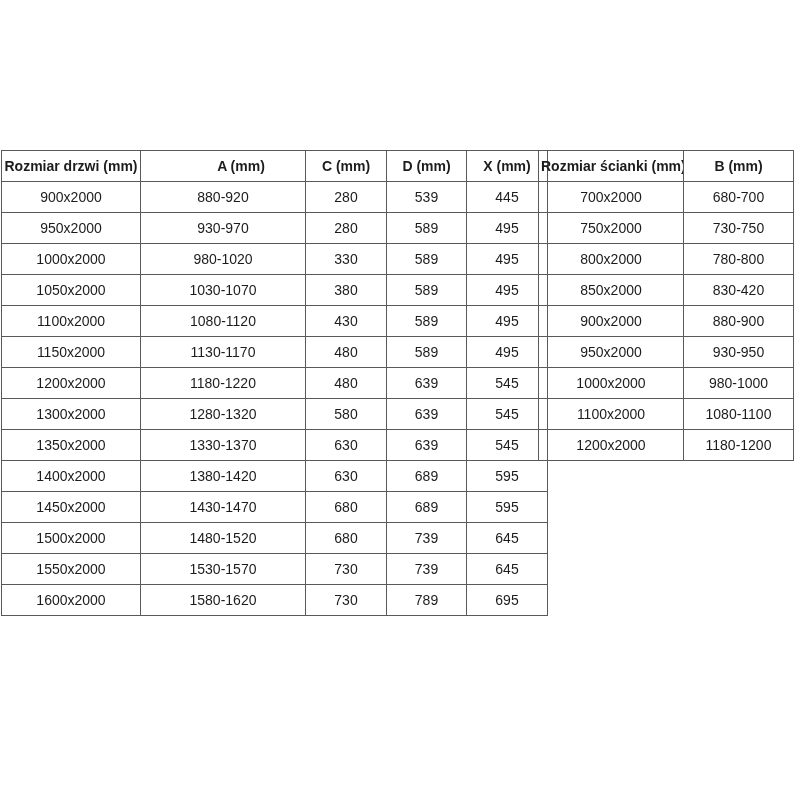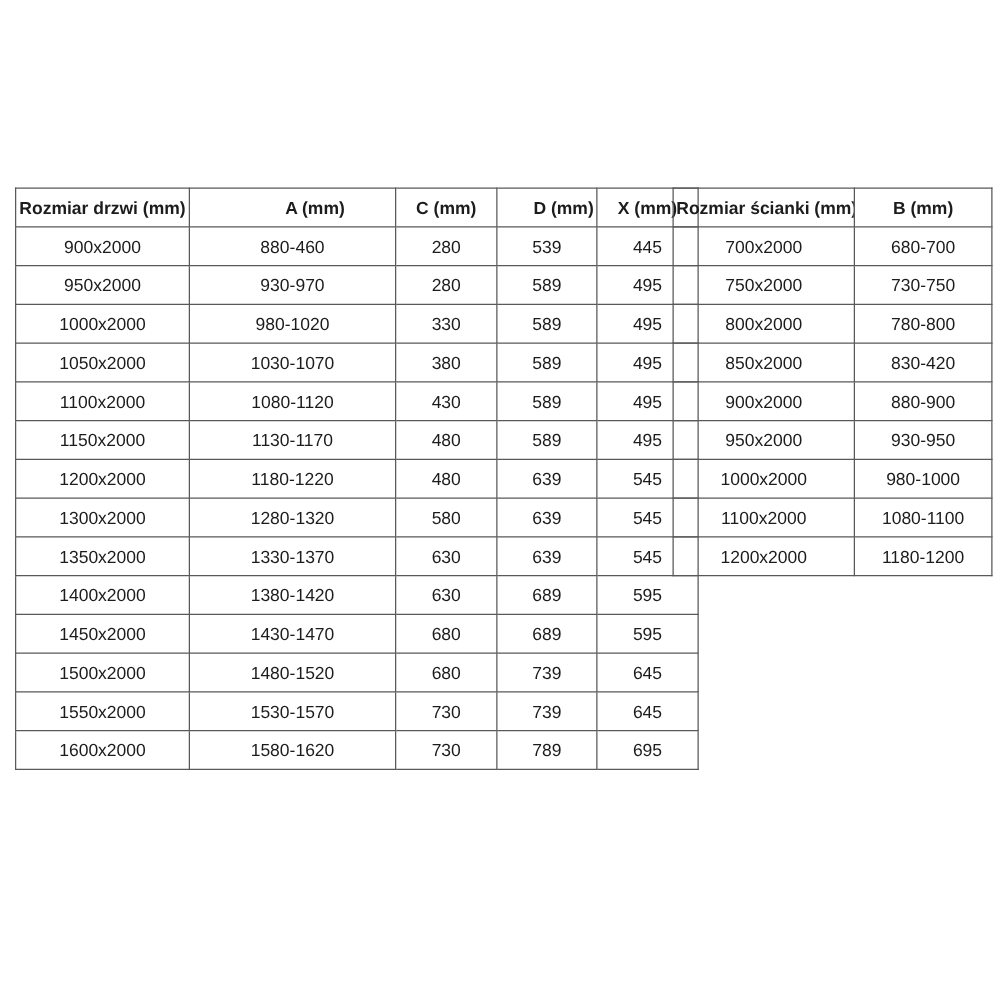--- a/index.html
+++ b/index.html
@@ -29,27 +29,27 @@
     height: 30px;
     padding: 0 2px;
     font-size: 14px;
     line-height: 1;
     overflow: hidden;
     white-space: nowrap;
   }
   .spec-table th {
     font-weight: bold;
   }
-  #door-table { left: 12px;   width: 486px; }
+  #door-table { left: 1px;   width: 486px; }
   #wall-table { left: 538px; width: 245px; }
 
   #door-table th:nth-child(1) { width: 134px; }
   #door-table th:nth-child(2) { width: 124px; padding-left: 38px; }
   #door-table th:nth-child(3) { width: 76px;  }
-  #door-table th:nth-child(4) { width: 75px; text-align: right;  }
+  #door-table th:nth-child(4) { width: 75px;  }
   #door-table th:nth-child(5) { width: 76px;  }
 
   #wall-table th:nth-child(1) { width: 140px; }
   #wall-table th:nth-child(2) { width: 105px; }
 </style>
 </head>
 <body>
 
 <div class="canvas">
   <table id="door-table" class="spec-table">
@@ -58,21 +58,21 @@
           <th>Rozmiar drzwi (mm)</th>
           <th>A (mm)</th>
           <th>C (mm)</th>
           <th>D (mm)</th>
           <th>X (mm)</th>
         </tr>
       </thead>
       <tbody>
         <tr>
           <td>900x2000</td>
-          <td>880-460</td>
+          <td>880-920</td>
           <td>280</td>
           <td>539</td>
           <td>445</td>
         </tr>
         <tr>
           <td>950x2000</td>
           <td>930-970</td>
           <td>280</td>
           <td>589</td>
           <td>495</td>

